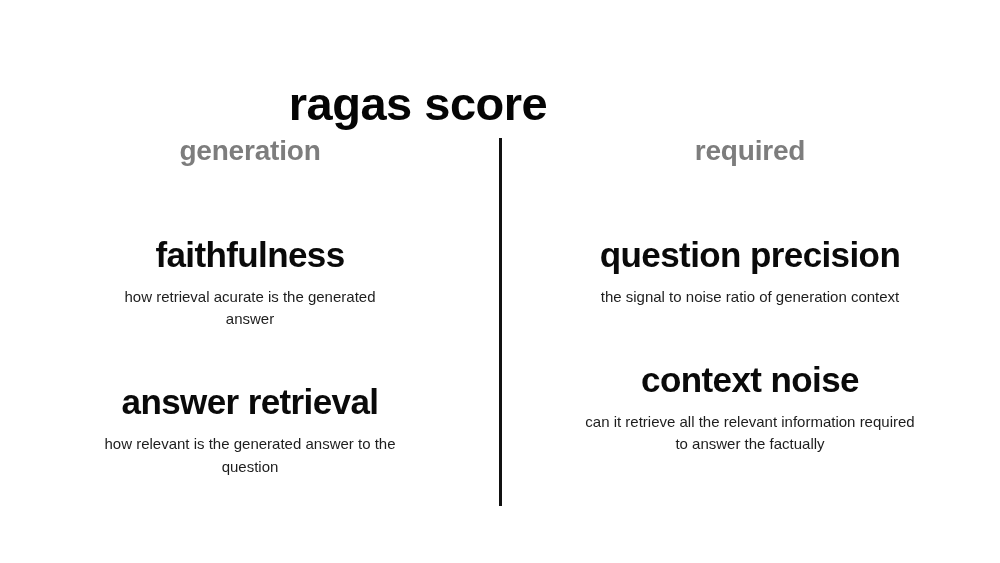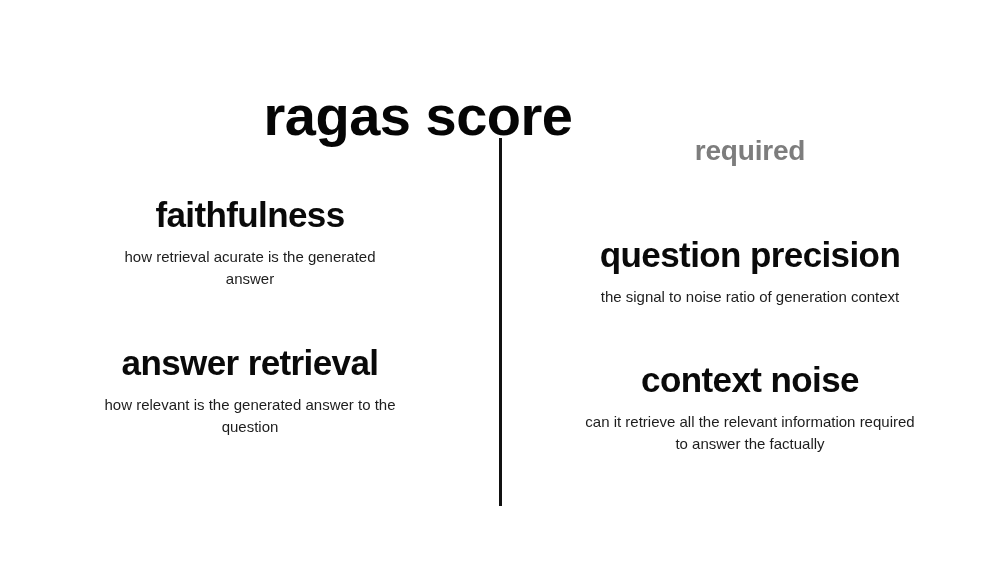--- a/index.html
+++ b/index.html
@@ -23,21 +23,21 @@
     box-sizing: border-box;
   }
 
   
   .title {
     position: absolute;
     top: 48px;
     left: 0;
     width: 836px;
     text-align: center;
-    font-size: 56px;
+    font-size: 47px;
     font-weight: 700;
     letter-spacing: -0.5px;
     color: #050505;
     line-height: 1.08;
     white-space: nowrap;
   }
 
   
   .divider {
     position: absolute;
@@ -120,20 +120,21 @@
 
 <div class="slide">
 
   <h1 class="title">ragas score</h1>
 
   <div class="divider"></div>
 
   <div class="columns">
 
     <section class="column left">
+      <h2 class="column-header">generation</h2>
 
       <ul class="metrics">
         <li class="metric metric-1">
           <div class="metric-name">faithfulness</div>
           <div class="metric-desc">how retrieval acurate is the generated answer</div>
         </li>
         <li class="metric metric-2">
           <div class="metric-name">answer retrieval</div>
           <div class="metric-desc">how relevant is the generated answer to the question</div>
         </li>

